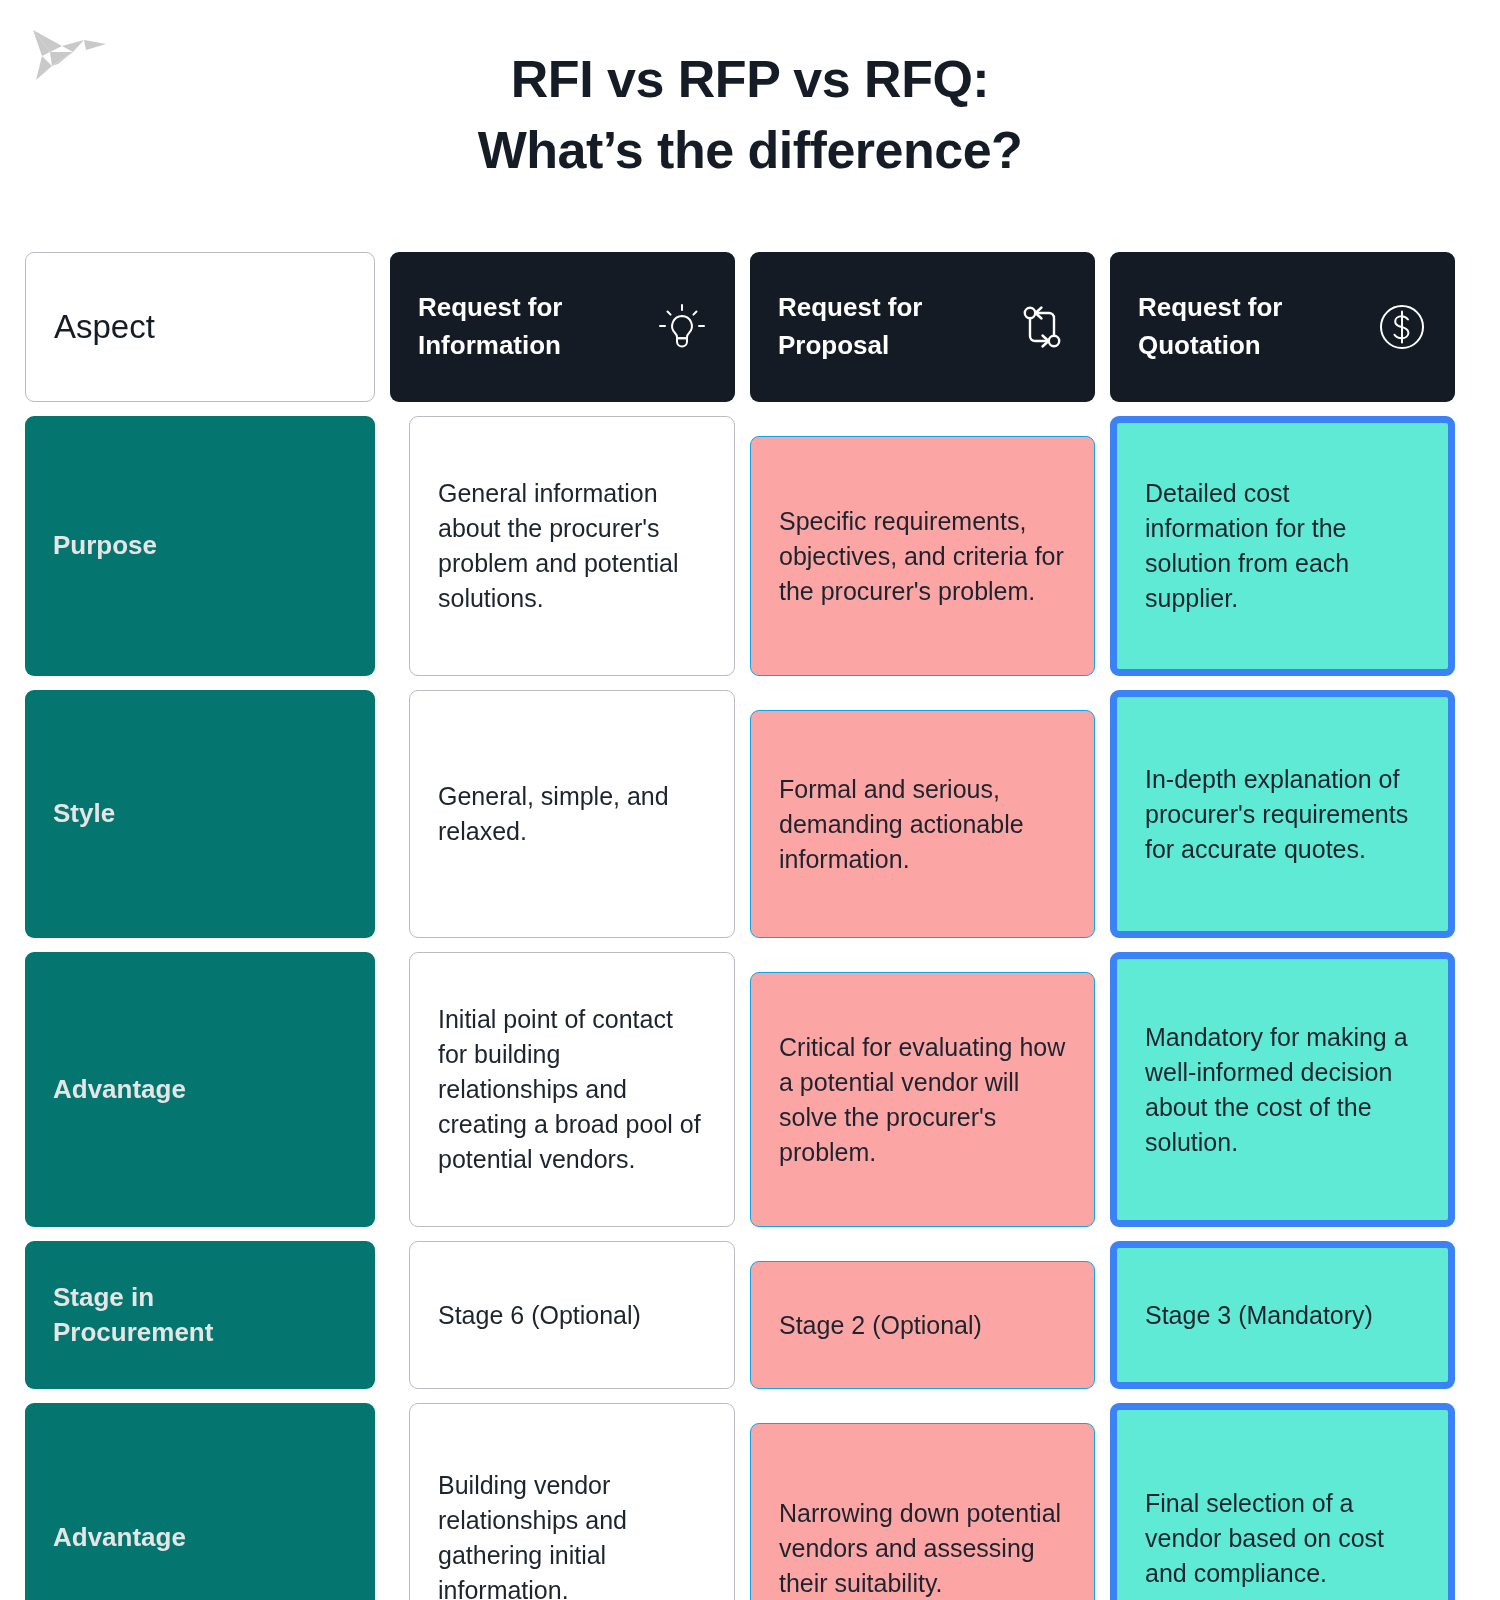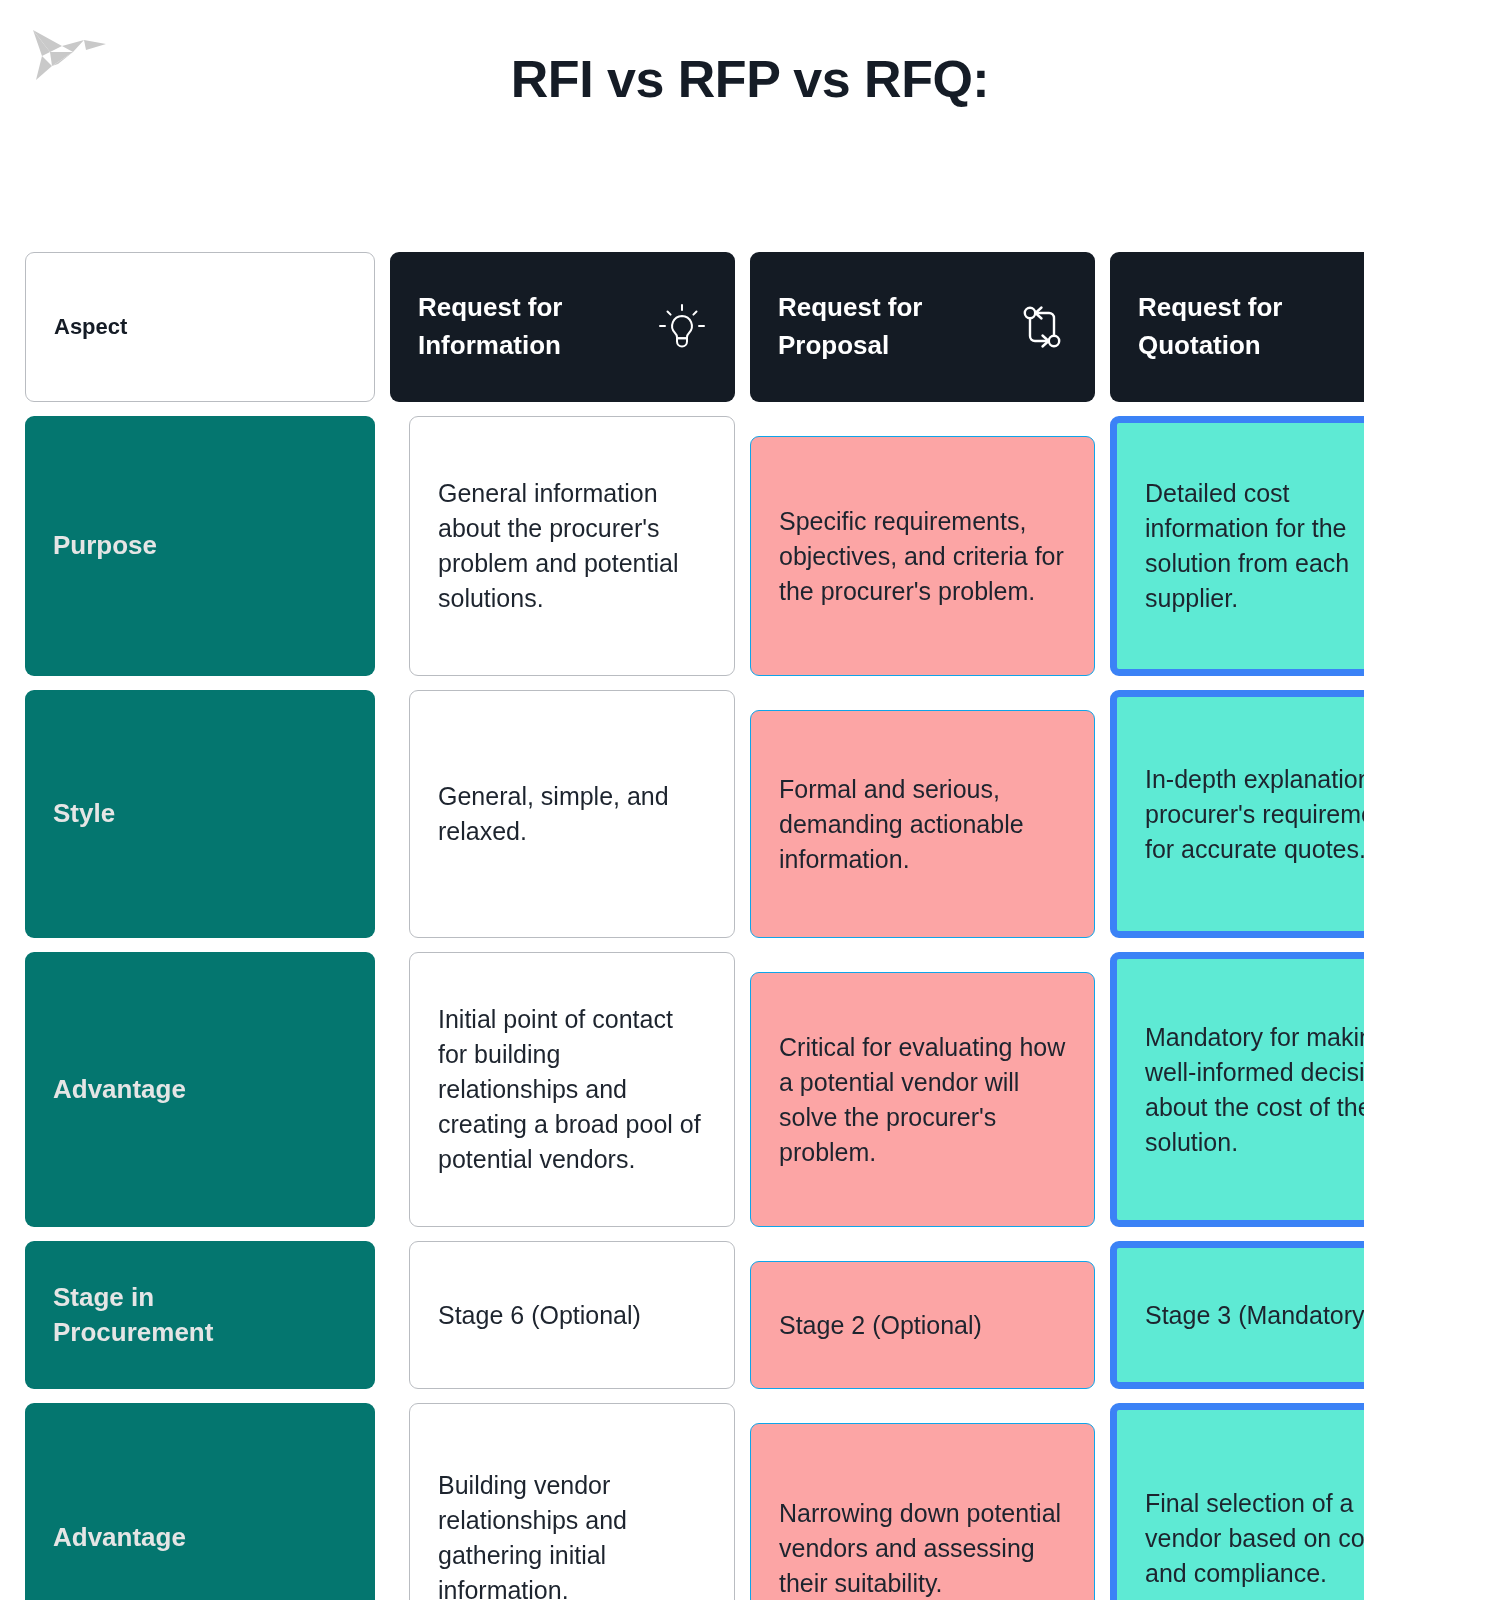--- a/index.html
+++ b/index.html
@@ -7,21 +7,21 @@
   html, body {
     width: 1500px;
     height: 1600px;
     background: #ffffff;
     font-family: "Liberation Sans", sans-serif;
     -webkit-font-smoothing: antialiased;
   }
 
   .page {
     position: relative;
-    width: 1364px;
+    width: 1500px;
     height: 1600px;
     background: #ffffff;
     overflow: hidden;
   }
 
   
   .logo {
     position: absolute;
     left: 28px;
     top: 22px;
@@ -65,22 +65,22 @@
     min-height: 60px;
   }
 
   
   .hdr-aspect {
     background: #ffffff;
     border: 1px solid #b9bcc1;
     min-height: 150px;
   }
   .hdr-aspect .hdr-aspect-label {
-    font-size: 22px;
-    font-weight: 700;
+    font-size: 33px;
+    font-weight: 400;
     color: #151c26;
   }
 
   .hdr-dark {
     background: #141b24;
     min-height: 150px;
     justify-content: space-between;
     padding: 26px 26px 26px 28px;
   }
   .hdr-dark .hdr-title {
@@ -143,20 +143,21 @@
         <polygon points="56,18 78,22 58,28"></polygon>
         <polygon points="22,30 45,30 24,44"></polygon>
         <polygon points="14,34 24,44 8,58"></polygon>
         <polygon points="24,44 45,30 30,42"></polygon>
       </g>
     </svg>
   </div>
 
   <div class="title-block">
     <span class="title-line">RFI vs RFP vs RFQ:</span>
+    <span class="title-line">What’s the difference?</span>
   </div>
 
   <div class="table">
 
     <div class="cell hdr-aspect">
       <span class="hdr-aspect-label">Aspect</span>
     </div>
 
     <div class="cell hdr-dark">
       <span class="hdr-title">Request for

